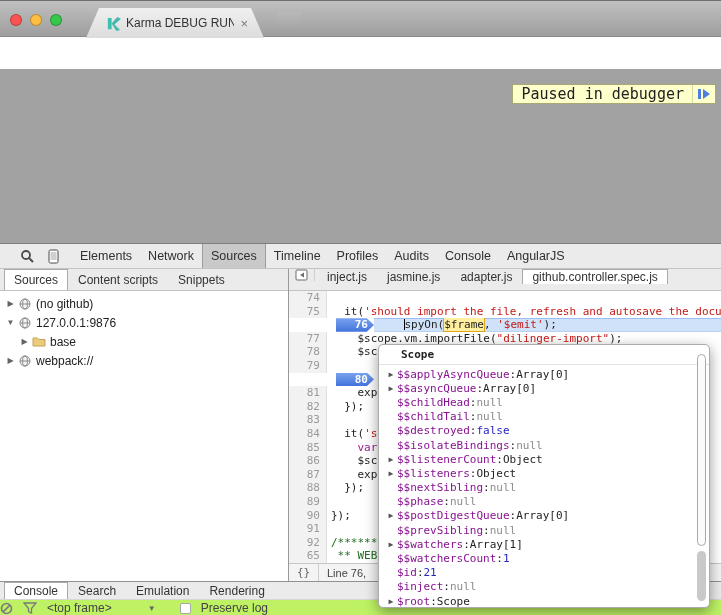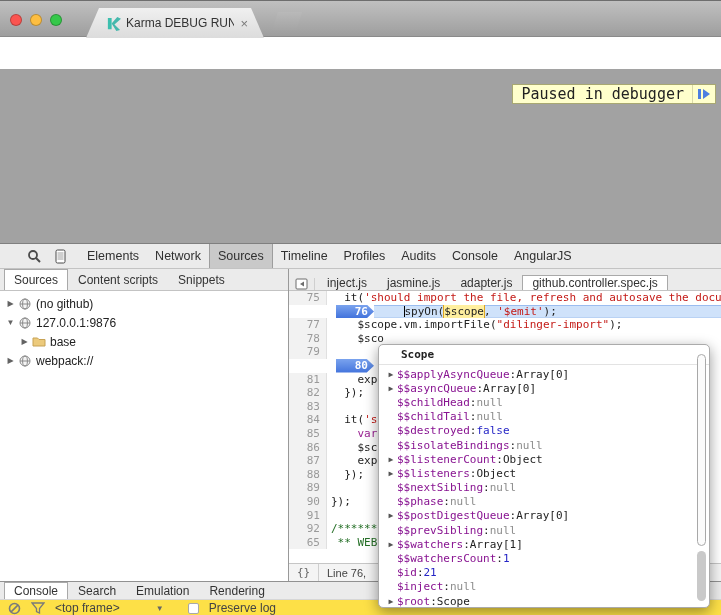--- a/index.html
+++ b/index.html
@@ -37,30 +37,30 @@
   .paused{ position:absolute; right:5px; top:15px; height:20px; display:flex; align-items:stretch;
     border:1px solid #a8a871; background:#ffffcc; }
   .paused .ptext{ display:flex; align-items:center; padding:0 8px;
     font-family:"DejaVu Sans Mono",monospace; font-size:15px; color:#222;}
   .paused .pbtn{ display:flex; align-items:center; gap:2px; padding:0 5px; border-left:1px solid #d9d9a8;}
   .pbar{ width:3px; height:10px; background:#4d7fe0;}
   .ptri{ width:0; height:0; border-left:7px solid #4d7fe0; border-top:5px solid transparent; border-bottom:5px solid transparent;}
   
   .devtools{ position:absolute; left:0; top:243px; width:721px; height:372px; background:#fff; border-top:1px solid #7f7f7f;}
   .dt-toolbar{ position:absolute; left:0; top:0; width:721px; height:25px; background:#ebebeb;
-    border-bottom:1px solid #c3c3c3; display:flex; align-items:stretch; padding-left:20px;}
+    border-bottom:1px solid #c3c3c3; display:flex; align-items:stretch; padding-left:13px;}
   .dt-icon{ display:flex; align-items:center; padding:0 7px;}
   .dt-tabs{ display:flex; align-items:stretch; margin-left:6px;}
   .dt-tab{ display:flex; align-items:center; padding:0 8px; font-size:12.5px; color:#303030;}
   .dt-tab.active{ background:#c9c9c9; border-left:1px solid #9d9d9d; border-right:1px solid #9d9d9d;}
   
   .side-tabbar{ position:absolute; left:0; top:25px; width:288px; height:22px; background:#ebebeb;
     border-bottom:1px solid #c3c3c3; display:flex; align-items:stretch; padding-left:4px;}
   .file-tabbar{ position:absolute; left:289px; top:25px; width:432px; height:22px; background:#ebebeb;
-    border-bottom:1px solid #c3c3c3; display:flex; align-items:flex-end;}
+    border-bottom:1px solid #c3c3c3; display:flex; align-items:flex-start;}
   .ptab{ display:flex; align-items:center; padding:0 9px; font-size:12px; color:#333; border:1px solid transparent; border-bottom:none;}
   .ptab.active{ background:#fff; border-color:#a9a9a9; }
   .collapse-btn{ display:flex; align-items:center; padding:0 6px; border-right:1px solid #cfcfcf; margin-right:2px;}
   .vsplit{ position:absolute; left:288px; top:25px; width:1px; height:312px; background:#999;}
   
   .tree{ position:absolute; left:0; top:47px; width:288px; height:290px; background:#fff; overflow:hidden; padding-top:3px;}
   .trow{ display:flex; align-items:center; height:19px; font-size:12px; color:#222; white-space:nowrap;}
   .trow.selected{ background:#d4d4d4;}
   .texp{ width:13px; text-align:center; font-size:8px; color:#636363; flex:none;}
   .ticon{ width:16px; display:flex; justify-content:center; flex:none; margin-right:3px;}
@@ -80,22 +80,22 @@
   
   .statusbar{ position:absolute; left:289px; top:319px; width:432px; height:18px; background:#f4f4f4;
     border-top:1px solid #c6c6c6; display:flex; align-items:center; font-size:11px; color:#444;}
   .pp-btn{ width:30px; height:100%; display:flex; align-items:center; justify-content:center;
     border-right:1px solid #cfcfcf; color:#666; font-family:"DejaVu Sans Mono",monospace;}
   .pos-text{ padding-left:8px;}
   
   .drawer-tabbar{ position:absolute; left:0; top:337px; width:721px; height:18px; background:#ebebeb;
     border-top:1px solid #919191; display:flex; align-items:stretch; padding-left:4px;}
   .drawer-tabbar .ptab{ font-size:12px;}
-  .console-toolbar{ position:absolute; left:0; top:355px; width:721px; height:17px; background:#fde047;
-    border-top:1px solid #d6d6d6; display:flex; align-items:center; gap:10px; padding-left:8px; font-size:12px; color:#444;}
+  .console-toolbar{ position:absolute; left:0; top:355px; width:721px; height:17px; background:#bef264;
+    border-top:1px solid #d6d6d6; display:flex; align-items:center; gap:10px; font-size:12px; color:#444;}
   .ct-icon{ display:flex; align-items:center;}
   .dd-caret{ font-size:8px; color:#666; margin-left:26px;}
   .checkbox{ width:11px; height:11px; border:1px solid #a8a8a8; background:#fff; border-radius:2px; margin-left:14px;}
   
   .popup{ position:absolute; left:378px; top:344px; width:332px; height:264px; background:#fff;
     border:1px solid #ababab; border-radius:5px; box-shadow:0 4px 14px rgba(0,0,0,.4);
     font-family:"DejaVu Sans Mono",monospace; font-size:11px; z-index:50; overflow:hidden;}
   .popup .notch, .popup .notch2{ position:absolute; width:0; height:0;}
   .notch{ left:11px; top:-8px; border-left:9px solid transparent; border-right:9px solid transparent; border-bottom:8px solid #ababab;}
   .notch2{ left:12px; top:-7px; border-left:8px solid transparent; border-right:8px solid transparent; border-bottom:8px solid #fff; z-index:51;}
@@ -234,26 +234,30 @@
               <ellipse cx="6" cy="6" rx="2.4" ry="5" fill="none" stroke="#8a8a8a"></ellipse>
               <line x1="1" y1="6" x2="11" y2="6" stroke="#8a8a8a"></line>
             </svg>
           </span>
           <span>webpack://</span>
         </div>
       </div>
 
     <div class="code" id="code-area">
         <div class="code-row">
+          <span class="gutter">74</span>
+          <span class="line-content"></span>
+        </div>
+        <div class="code-row">
           <span class="gutter">75</span>
           <span class="line-content"><span class="seg-p">  it(</span><span class="seg-s">'should import the file, refresh and autosave the docum</span></span>
         </div>
         <div class="code-row exec">
           <span class="gutter bp">76</span>
-          <span class="line-content"><span class="seg-p">    spyOn(</span><span class="seg-hl">$scope</span><span class="seg-p">, </span><span class="seg-s">'$emit'</span><span class="seg-p">);</span><span class="text-caret"></span></span>
+          <span class="line-content"><span class="seg-p">    spyOn(</span><span class="seg-hl">$frame</span><span class="seg-p">, </span><span class="seg-s">'$emit'</span><span class="seg-p">);</span><span class="text-caret"></span></span>
         </div>
         <div class="code-row">
           <span class="gutter">77</span>
           <span class="line-content"><span class="seg-p">    $scope.vm.importFile(</span><span class="seg-s">"dilinger-import"</span><span class="seg-p">);</span></span>
         </div>
         <div class="code-row">
           <span class="gutter">78</span>
           <span class="line-content"><span class="seg-p">    $sco</span></span>
         </div>
         <div class="code-row">

